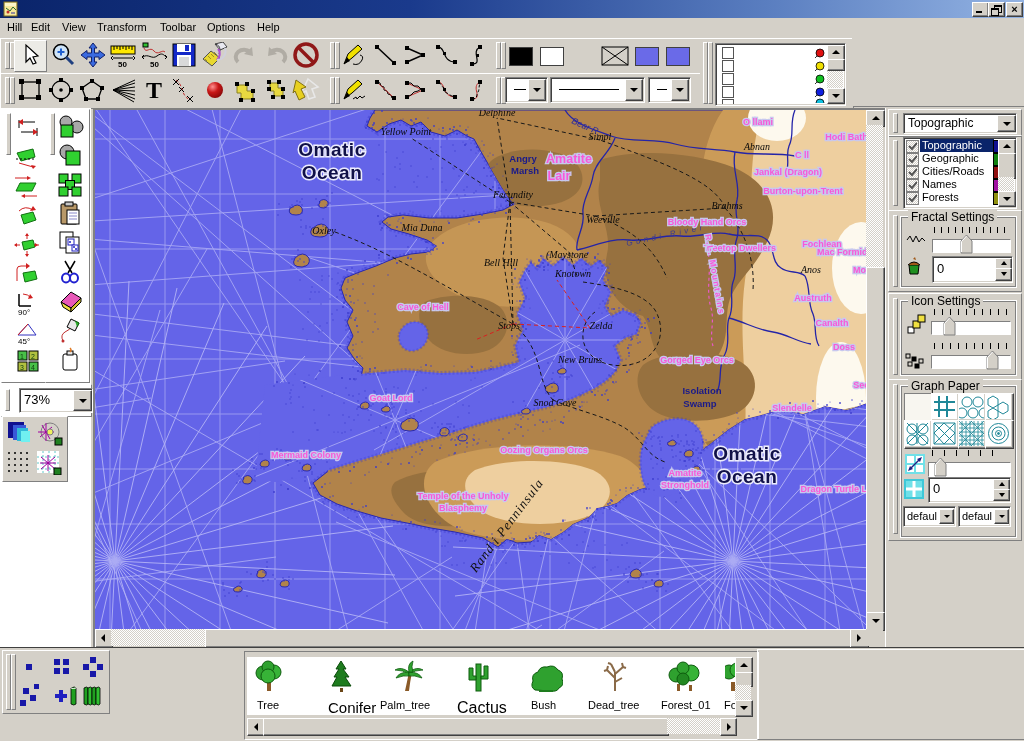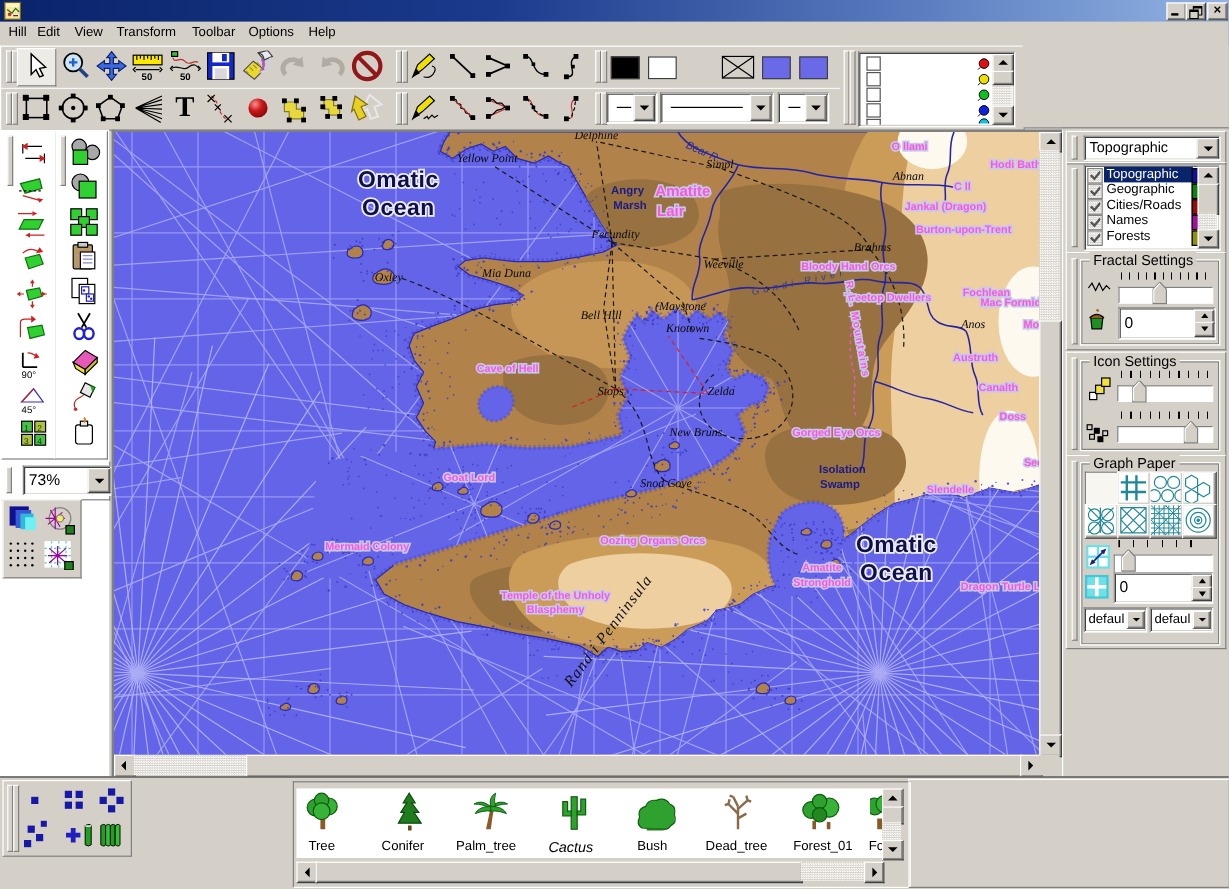--- a/index.html
+++ b/index.html
@@ -2315,40 +2315,40 @@
         <circle cx="10" cy="13" r="7" fill="#2fa12f" stroke="#0e5c0e"></circle>
           <circle cx="21" cy="12" r="7" fill="#37b337" stroke="#0e5c0e"></circle>
           <circle cx="15" cy="7" r="6" fill="#2fa12f" stroke="#0e5c0e"></circle>
           <circle cx="15" cy="16" r="7" fill="#37b337" stroke="#0e5c0e"></circle>
       </svg>
       <div class="abs" style="left:10px;top:42px;font-size:11px;">Tree</div>
       <svg class="abs" style="left:78px;top:3px" width="32" height="34" viewBox="0 0 32 34">
         <path d="M15 28 h3 v4 h-3z" fill="#6a4618"></path>
         <path d="M16 1 L21 9 L18 9 L24 17 L20 17 L26 26 L7 26 L12 17 L9 17 L14 9 L11 9 Z" fill="#1e7c1e" stroke="#0a4a0a"></path>
       </svg>
-      <div class="abs" style="left:71px;top:42px;font-size:11px;">Conifer</div>
+      <div class="abs" style="left:81px;top:42px;font-size:15px;">Conifer</div>
       <svg class="abs" style="left:144px;top:3px" width="36" height="34" viewBox="0 0 36 34">
         <path d="M18 12 q-2 10 -4 19 l4 0 q1 -9 3 -19z" fill="#8a5a28"></path>
         <g fill="#2fa12f" stroke="#0e5c0e" stroke-width="0.8">
         <path d="M18 12 q-8 -6 -14 -2 q8 0 14 4z"></path>
         <path d="M18 12 q-10 0 -13 6 q8 -3 13 -2z"></path>
         <path d="M18 12 q8 -6 14 -2 q-8 0 -14 4z"></path>
         <path d="M18 12 q10 0 13 6 q-8 -3 -13 -2z"></path>
         <path d="M18 12 q-2 -8 4 -11 q-2 6 0 11z"></path>
         </g>
       </svg>
       <div class="abs" style="left:133px;top:42px;font-size:11px;">Palm_tree</div>
       <svg class="abs" style="left:217px;top:3px" width="28" height="34" viewBox="0 0 28 34">
         <g fill="#2fa12f" stroke="#0e5c0e">
         <rect x="12" y="4" width="5" height="27"></rect>
         <path d="M5 8 h4 v8 h3 v4 h-7z"></path>
         <path d="M24 6 h-4 v10 h-3 v3 h7z"></path>
         </g>
       </svg>
-      <div class="abs" style="left:210px;top:42px;font-size:12px;font-style:italic;">Cactus</div>
+      <div class="abs" style="left:210px;top:42px;font-size:16px;">Cactus</div>
       <svg class="abs" style="left:282px;top:6px" width="34" height="30" viewBox="0 0 34 30">
         <path d="M6 27 q-5 -3 -2 -9 q-2 -7 5 -9 q2 -6 9 -5 q7 -3 11 3 q6 2 4 9 q3 6 -3 9 q-2 4 -8 3z" fill="#2fa12f" stroke="#0e5c0e"></path>
         <path d="M10 27 h14 v2 h-14z" fill="#1e7c1e"></path>
       </svg>
       <div class="abs" style="left:284px;top:42px;font-size:11px;">Bush</div>
       <svg class="abs" style="left:352px;top:3px" width="32" height="34" viewBox="0 0 32 34">
         <g stroke="#8a6a48" fill="none" stroke-width="2">
         <path d="M16 31 L16 12"></path>
         <path d="M16 18 L8 10 M8 10 L5 11 M8 10 L9 6"></path>
         <path d="M16 14 L24 7 M24 7 L27 8 M24 7 L23 3"></path>

